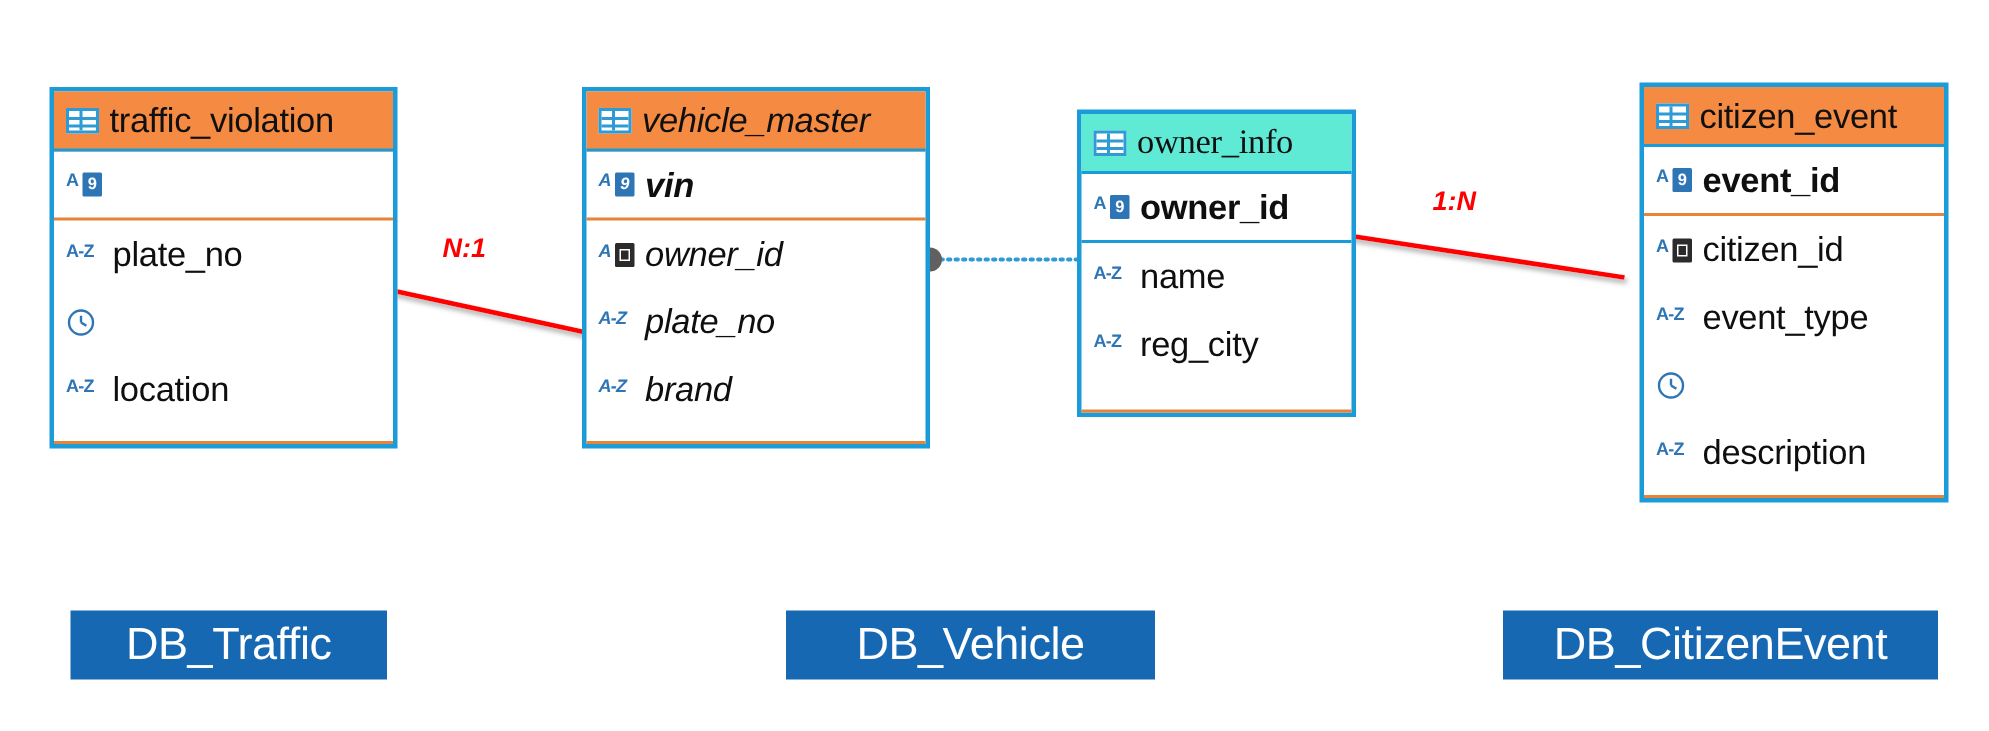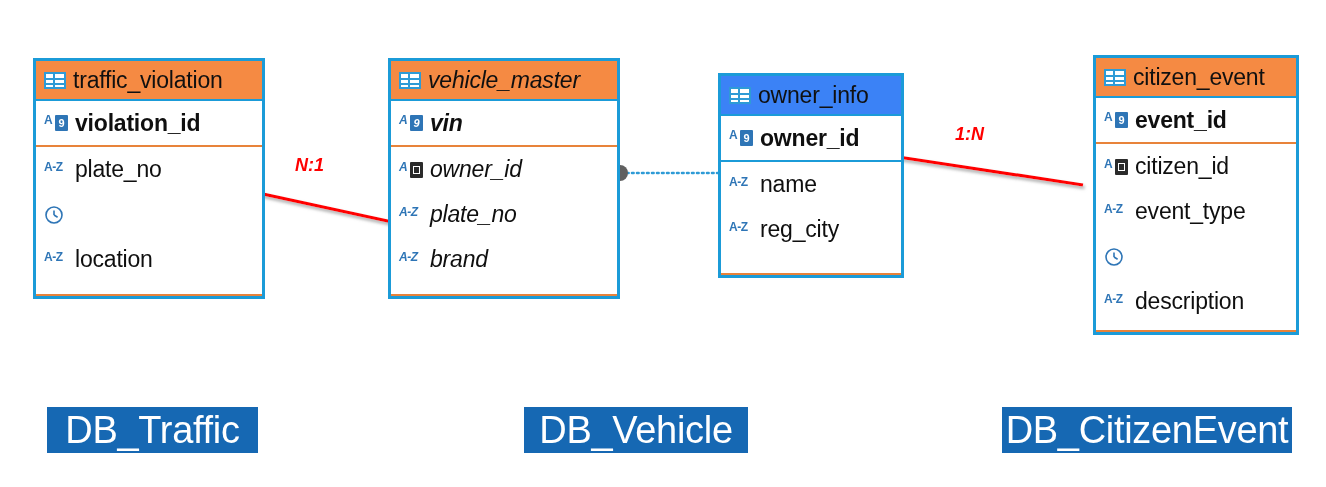--- a/index.html
+++ b/index.html
@@ -39,21 +39,21 @@
     display: flex;
     align-items: center;
     padding: 0 8px;
     font-size: 23px;
     color: #101010;
     border-bottom: 2px solid #1B9BD8;
     white-space: nowrap;
     letter-spacing: -0.2px;
   }
   .tbl-header.orange { background: #F58A43; }
-  .tbl-header.cream  { background: #3b82f6; }
+  .tbl-header.cream  { background: #5eead4; font-family: Liberation Serif, serif; }
 
   .pk-section {
     border-bottom: 2px solid #E8833A;
   }
   .field-row {
     box-sizing: border-box;
     display: flex;
     align-items: center;
     height: 45px;
     padding: 0 6px 0 8px;
@@ -138,21 +138,21 @@
     top: 9px; height: 2px;
     background: #2E9BD6;
   }
 
   
   .db-label {
     position: absolute;
     box-sizing: border-box;
     background: #1668B3;
     color: #ffffff;
-    font-size: 38px;
+    font-size: 30px;
     display: flex;
     align-items: center;
     justify-content: center;
     height: 46px;
     letter-spacing: -0.3px;
   }
 
   
   .rel-label {
     position: absolute;
@@ -207,21 +207,20 @@
           <span class="gcell"></span>
         </span>
       <span>traffic_violation</span>
     </div>
     <div class="pk-section">
       <div class="field-row pk">
         <span class="ficon">
           <span class="az">A</span>
             <span class="badge">9</span>
         </span>
-        <span class="field-label">violation_id</span>
       </div>
     </div>
     <div>
       <div class="field-row">
         <span class="ficon">
             <span class="az">A-Z</span>
           </span>
         <span class="field-label">plate_no</span>
       </div>
       <div class="field-row">
@@ -358,16 +357,16 @@
           </span>
         <span class="field-label">description</span>
       </div>
     </div>
   </div>
 
   <div class="rel-label" style="left:295px; top:155px;">N:1</div>
   <div class="rel-label" style="left:955px; top:124px;">1:N</div>
 
   <div class="db-label" style="left:47px; top:407px; width:211px;">DB_Traffic</div>
-  <div class="db-label" style="left:524px; top:407px; width:224px;text-align:center;">DB_Vehicle</div>
+  <div class="db-label" style="left:524px; top:407px; width:246px;text-align:center;">DB_Vehicle</div>
   <div class="db-label" style="left:1002px; top:407px; width:290px;">DB_CitizenEvent</div>
 
 </div>
 
 </body></html>

